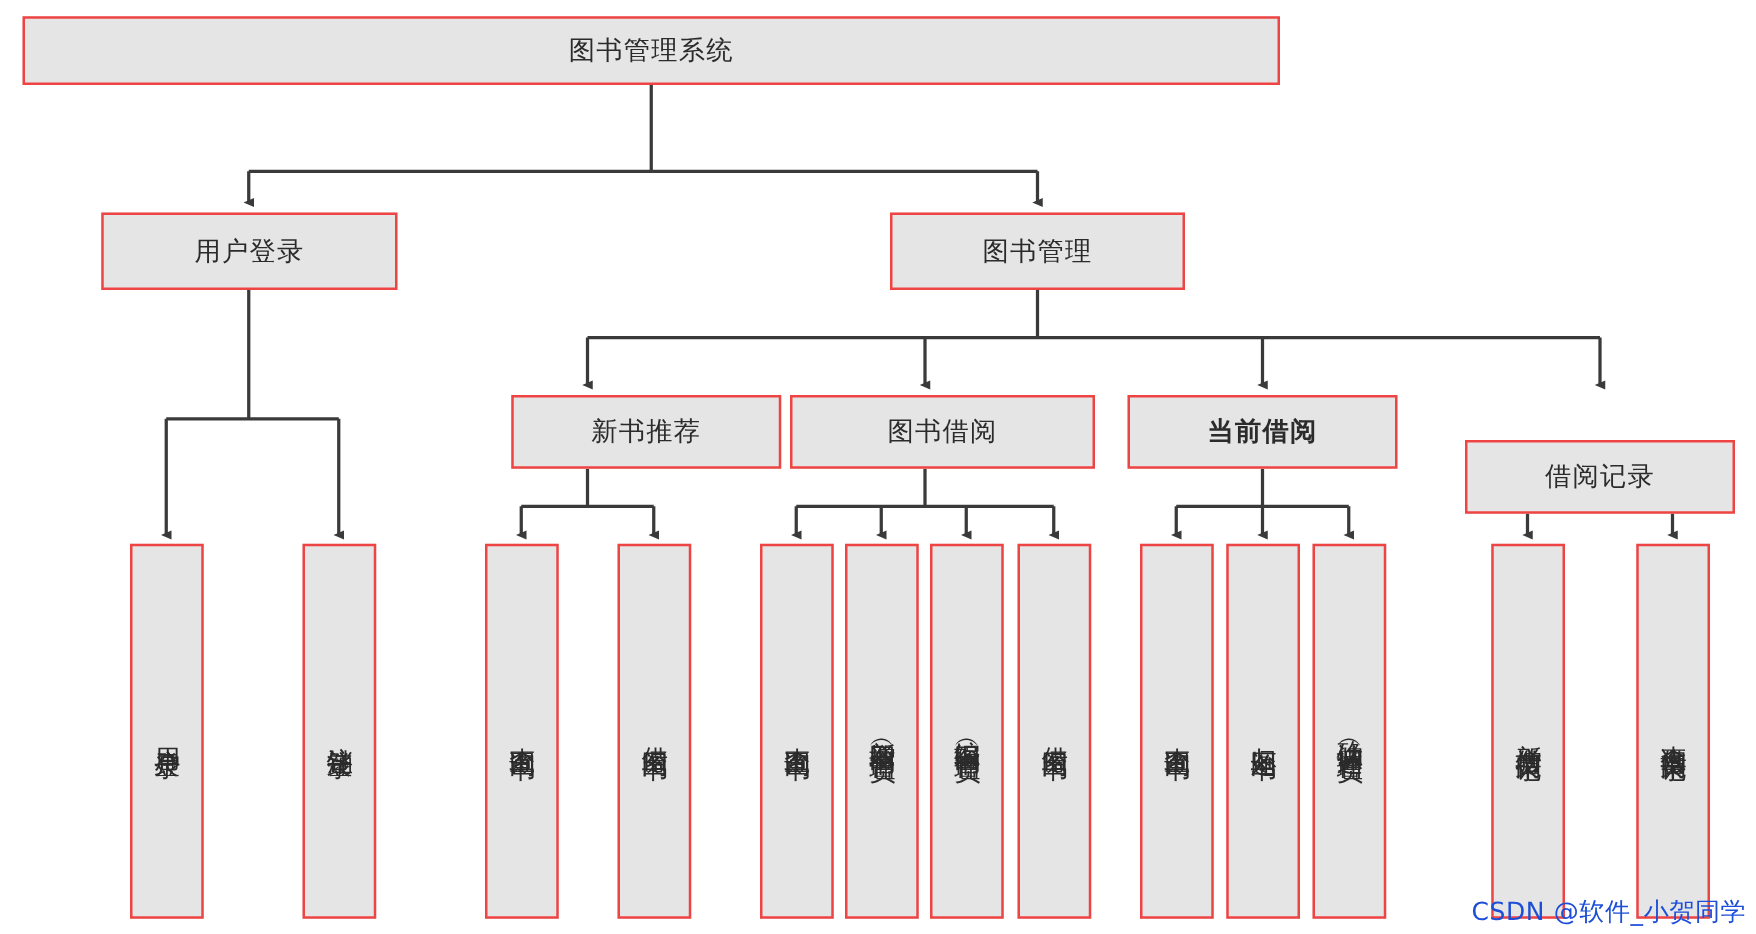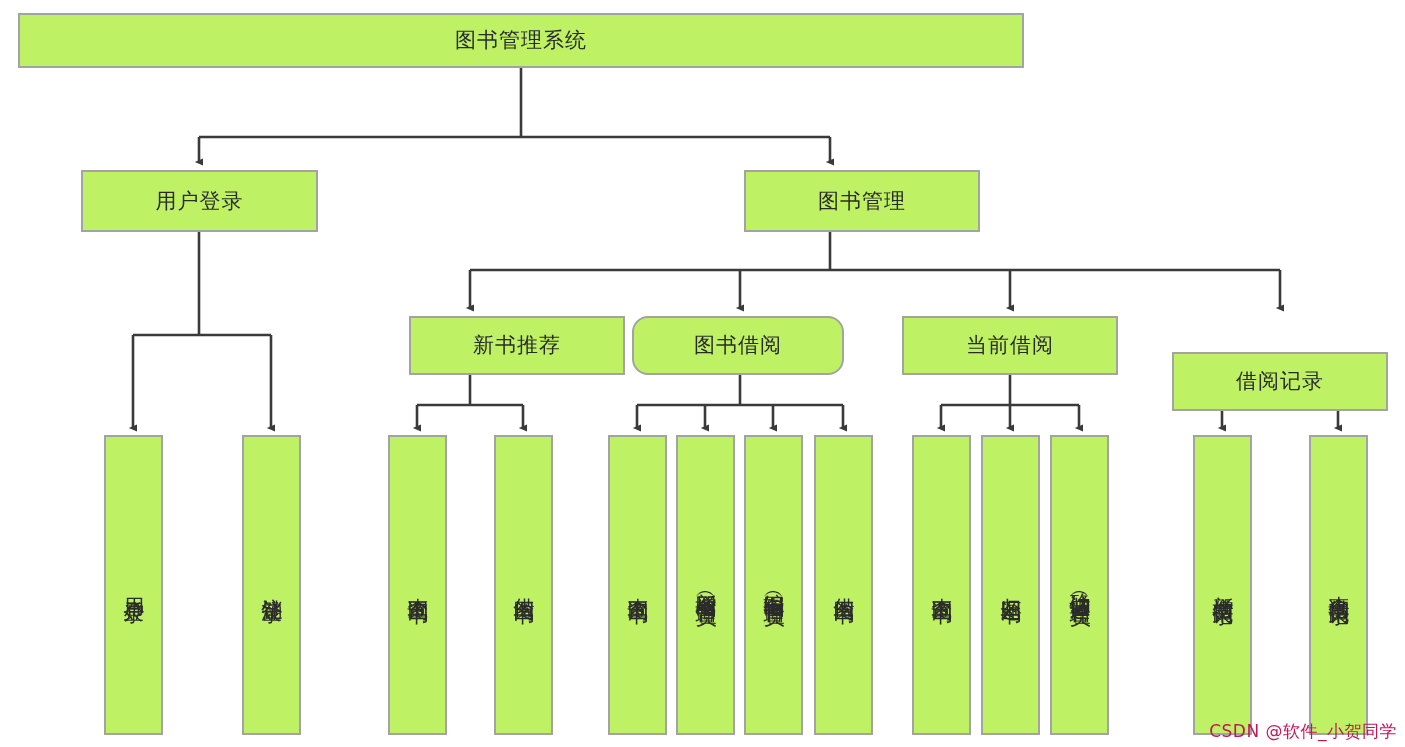--- a/index.html
+++ b/index.html
@@ -22,22 +22,22 @@
     position: absolute;
     left: 0;
     top: 0;
     width: 1405px;
     height: 747px;
     pointer-events: none;
   }
   .node {
     position: absolute;
     box-sizing: border-box;
-    background: #bef264;
-    border: 2px solid #a3a3a3;
+    background: #e5e5e5;
+    border: 2px solid #ef4444;
     display: flex;
     align-items: center;
     justify-content: center;
     color: #2b2b2b;
     line-height: 1.18;
   }
   .node.horiz {
     font-size: 21px;
     letter-spacing: 1px;
     text-align: center;
@@ -58,22 +58,22 @@
     white-space: pre-wrap;
   }
   .node.vert .node-label {
     writing-mode: vertical-rl;
     text-orientation: upright;
   }
   #watermark {
     position: absolute;
     right: 8px;
     bottom: 4px;
-    font-size: 17px;
-    color: #be185d;
+    font-size: 20px;
+    color: #1d4ed8;
     letter-spacing: 0.5px;
     white-space: nowrap;
     font-family: "DejaVu Sans", "Liberation Sans", sans-serif;
     margin-top: 36px;
   }
 </style>
 </head>
 <body>
 
 <div id="diagram-root">
@@ -128,31 +128,31 @@
     </g>
   </svg>
 
   <div class="node horiz" style="left:18px; top:13px; width:1006px; height:55px;">
     <span class="node-label">图书管理系统</span>
   </div>
 
   <div class="node horiz" style="left:81px; top:170px; width:237px; height:62px;">
     <span class="node-label">用户登录</span>
   </div>
-  <div class="node horiz" style="left:712px; top:170px; width:236px; height:62px;margin-left:32px;">
+  <div class="node horiz" style="left:712px; top:170px; width:236px; height:62px;">
     <span class="node-label">图书管理</span>
   </div>
 
   <div class="node horiz" style="left:362px; top:316px; width:216px; height:59px;margin-left:47px;">
     <span class="node-label">新书推荐</span>
   </div>
-  <div class="node horiz" style="left:632px; top:316px; width:212px; height:59px;border-radius:16px;">
+  <div class="node horiz" style="left:632px; top:316px; width:244px; height:59px;">
     <span class="node-label">图书借阅</span>
   </div>
-  <div class="node horiz" style="left:902px; top:316px; width:216px; height:59px;">
+  <div class="node horiz" style="left:902px; top:316px; width:216px; height:59px;font-weight:bold;">
     <span class="node-label">当前借阅</span>
   </div>
   <div class="node horiz" style="left:1172px; top:316px; width:216px; height:59px;margin-top:36px;">
     <span class="node-label">借阅记录</span>
   </div>
 
   <div class="node vert" style="left:104px; top:435px; width:59px; height:300px;">
     <span class="node-label">用户登录</span>
   </div>
   <div class="node vert" style="left:242px; top:435px; width:59px; height:300px;">

